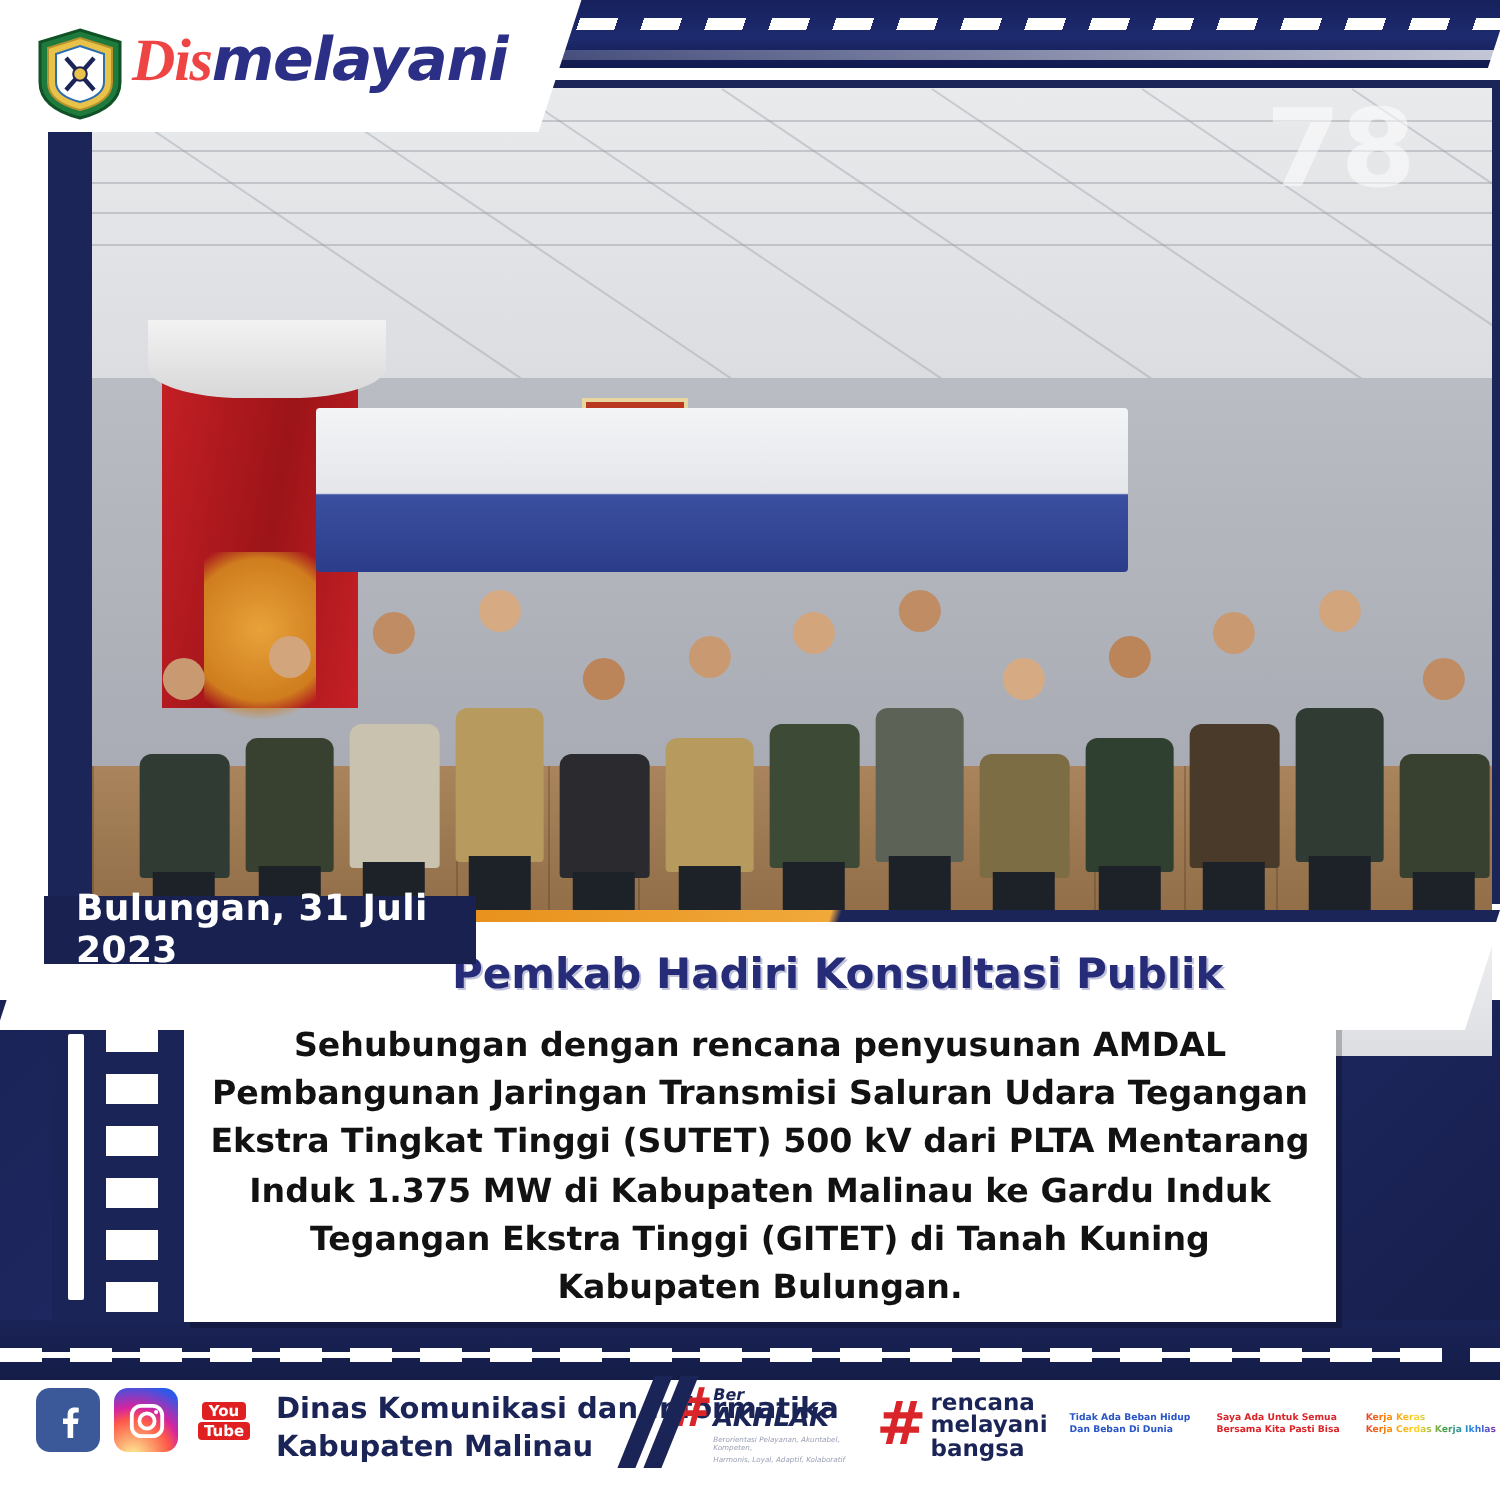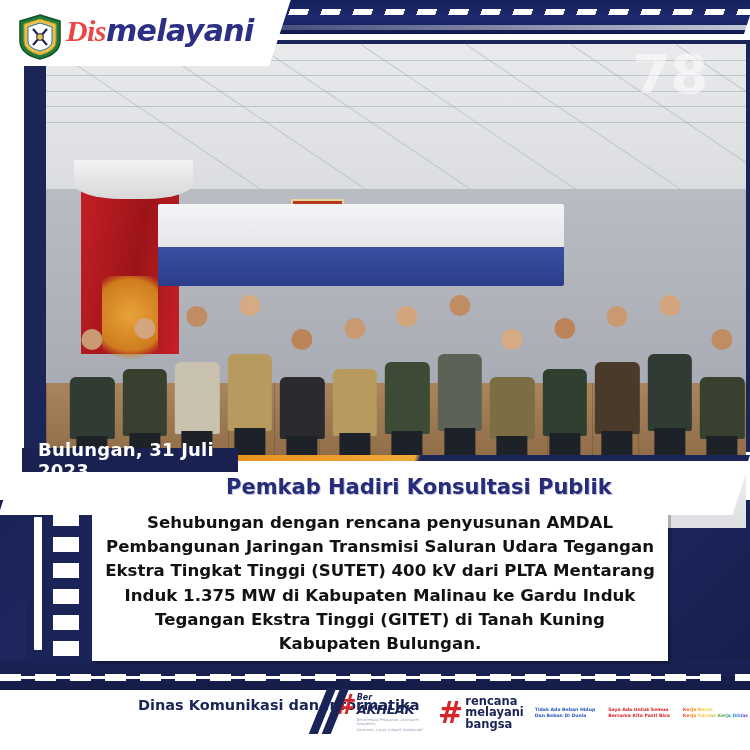--- a/index.html
+++ b/index.html
@@ -89,21 +89,21 @@
     background:linear-gradient(180deg,#eceef0 0%,#dcdee2 100%);}
   
   .people{position:absolute;left:0;top:41%;width:100%;height:47%;}
   .person{position:absolute;bottom:0;}
   .p-head{position:absolute;left:50%;transform:translateX(-50%);border-radius:50%;}
   .p-body{position:absolute;left:50%;transform:translateX(-50%);border-radius:6px 6px 2px 2px;}
   .p-legs{position:absolute;left:50%;transform:translateX(-50%);background:#1d2128;}
 
   
   .date-badge{
-    position:absolute;left:22px;top:448px;width:216px;height:24px;
+    position:absolute;left:22px;top:448px;width:216px;height:34px;
     background:#18214f;z-index:9;display:flex;align-items:center;
   }
   .date-badge span{
     color:#ffffff;font-size:18px;font-weight:bold;padding-left:16px;letter-spacing:.2px;
     font-family:"DejaVu Sans",sans-serif;
   }
 
   
   .head-wrap{position:absolute;left:0;top:455px;width:750px;height:60px;z-index:7;}
   .head-accent{
@@ -361,30 +361,51 @@
     <div class="film-holes">
       <div class="film-hole"></div>
       <div class="film-hole"></div>
       <div class="film-hole"></div>
       <div class="film-hole"></div>
       <div class="film-hole"></div>
       <div class="film-hole"></div>
     </div>
   </div>
   <div class="body-panel">
-    <div class="body-text">Sehubungan dengan rencana penyusunan AMDAL Pembangunan Jaringan Transmisi Saluran Udara Tegangan Ekstra Tingkat Tinggi (SUTET) 400 kV dari PLTA Mentarang Induk 1.375 MW di Kabupaten Malinau ke Gardu Induk Tegangan Ekstra Tinggi (GITET) di Tanah Kuning Kabupaten Bulungan.</div>
+    <div class="body-text">Sehubungan dengan rencana penyusunan AMDAL Pembangunan Jaringan Transmisi Saluran Udara Tegangan Ekstra Tingkat Tinggi (SUTET) 500 kV dari PLTA Mentarang Induk 1.375 MW di Kabupaten Malinau ke Gardu Induk Tegangan Ekstra Tinggi (GITET) di Tanah Kuning Kabupaten Bulungan.</div>
   </div>
 
   <div class="navy-bottom-edge"></div>
   <div class="foot-line"></div>
   <div class="bot-dashes"></div>
 
   <div class="footer">
+    <div class="social">
+      <div class="sicon fb">
+        <svg width="18" height="18" viewBox="0 0 18 18">
+            <path d="M11.6 18v-7h2.3l.35-2.7H11.6V6.58c0-.78.22-1.31 1.34-1.31h1.43V2.86c-.25-.03-1.1-.11-2.09-.11-2.07 0-3.48 1.26-3.48 3.58V8.3H6.5V11h2.3v7z" fill="#fff"></path>
+          </svg>
+      </div>
+      <div class="sicon ig">
+        <svg width="19" height="19" viewBox="0 0 20 20">
+          <rect x="2" y="2" width="16" height="16" rx="5" fill="none" stroke="#fff" stroke-width="2"></rect>
+          <circle cx="10" cy="10" r="4" fill="none" stroke="#fff" stroke-width="2"></circle>
+          <circle cx="14.8" cy="5.3" r="1.1" fill="#fff"></circle>
+        </svg>
+      </div>
+      <div class="sicon yt">
+        <div class="yt-in">
+          <div class="yt-top">You</div>
+          <div class="yt-bot">Tube</div>
+        </div>
+      </div>
+    </div>
     <div class="dept">
       <div>Dinas Komunikasi dan Informatika</div>
+      <div>Kabupaten Malinau</div>
     </div>
 
     <div class="foot-slash">
       <div class="slash" style="left:0;"></div>
       <div class="slash" style="left:13px;"></div>
     </div>
 
     <div class="badges">
 
       <div class="akhlak">

